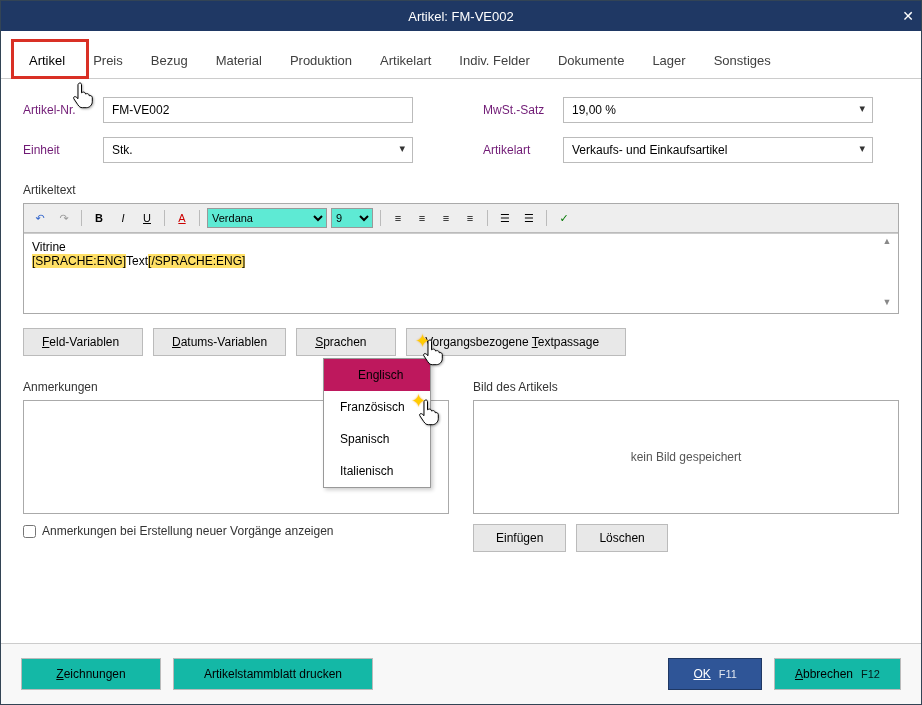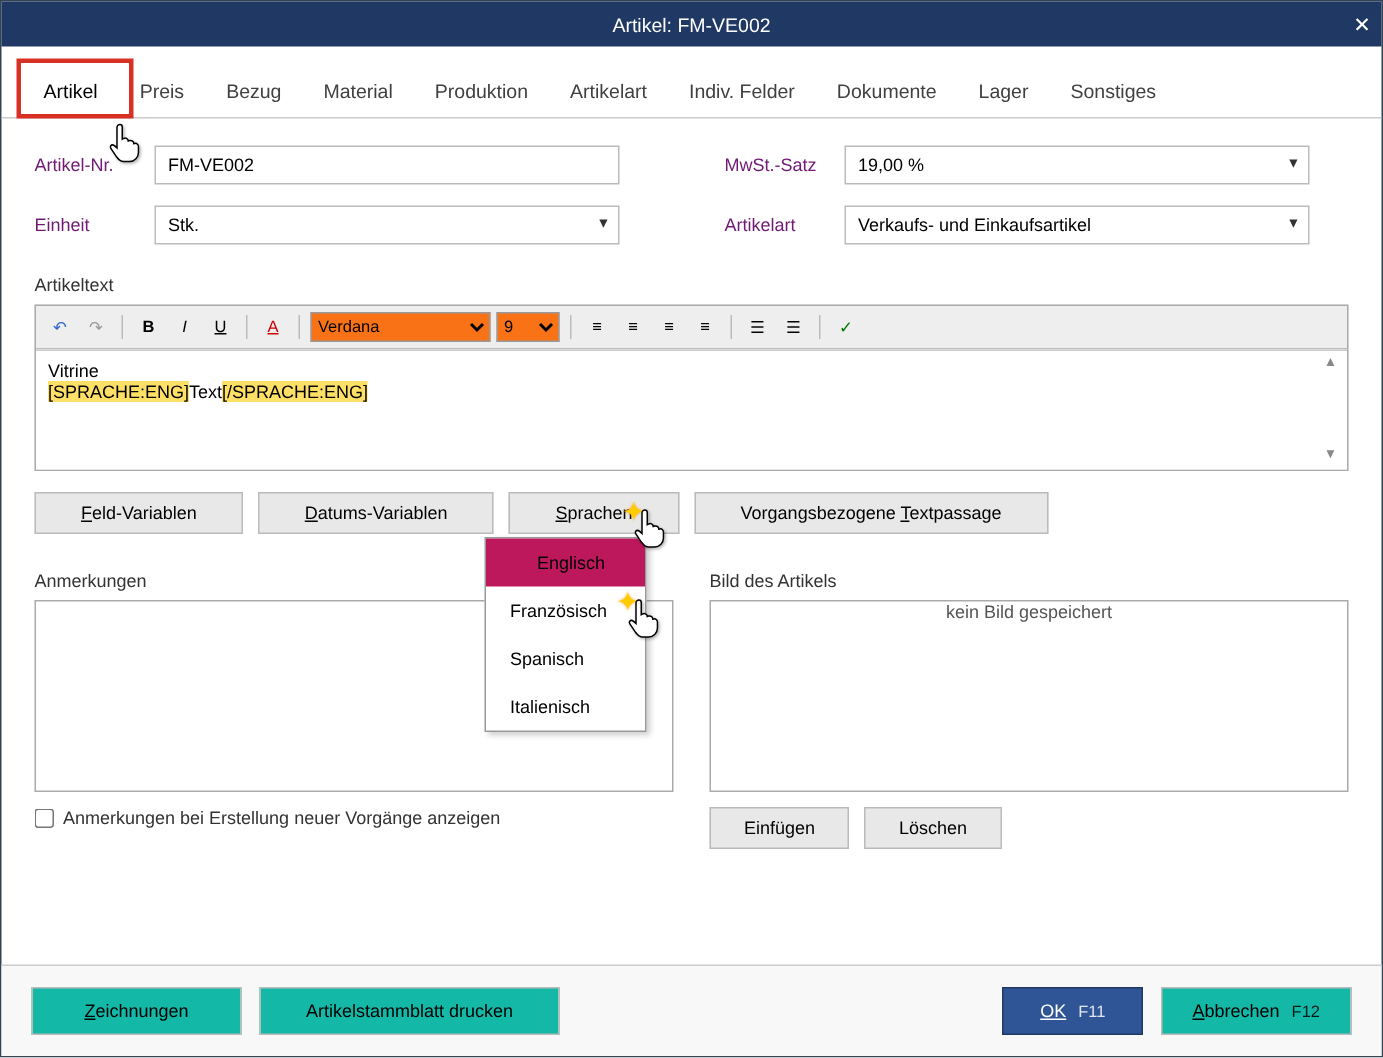--- a/index.html
+++ b/index.html
@@ -22,35 +22,35 @@
 .select { border: 1px solid #bbb; height: 26px; padding: 0 8px; font-size: 12px; background: #fff; appearance: none; position: relative; }
 .select-wrap { position: relative; display: inline-block; }
 .select-wrap::after { content: "▾"; position: absolute; right: 8px; top: 5px; pointer-events: none; color: #333; font-size: 11px; }
 
 .section-label { font-size: 12px; color: #333; margin-bottom: 6px; }
 
 .editor-box { border: 1px solid #aaa; background: #f0f0f0; }
 .toolbar { display: flex; align-items: center; gap: 4px; padding: 4px 6px; border-bottom: 1px solid #bbb; background: #eee; }
 .tb-btn { width: 20px; height: 18px; display: inline-flex; align-items: center; justify-content: center; border: 1px solid transparent; font-size: 11px; cursor: pointer; }
 .tb-sep { width: 1px; height: 16px; background: #bbb; margin: 0 3px; }
-.tb-select { height: 20px; font-size: 11px; border: 1px solid #999; background: #f97316; }
+.tb-select { height: 20px; font-size: 11px; border: 1px solid #999; background: #5eead4; }
 .editor-content { background: #fff; min-height: 80px; padding: 6px 8px; font-family: Verdana, sans-serif; font-size: 12px; position: relative; border-top: 1px solid #ccc; }
 .lang-tag { background: #ffe066; }
 .scroll-arrow { position: absolute; right: 4px; width: 14px; height: 14px; font-size: 9px; text-align: center; color: #888; }
 
 .btn-row { display: flex; gap: 10px; margin-top: 14px; }
-.btn { background: #e8e8e8; border: 1px solid #bbb; padding: 6px 30px; font-size: 12px; cursor: pointer; min-width: 120px; text-align: left; }
+.btn { background: #e8e8e8; border: 1px solid #bbb; padding: 6px 18px; font-size: 12px; cursor: pointer; min-width: 120px; text-align: left; }
 
 .dropdown-menu { position: absolute; background: #fff; border: 1px solid #999; box-shadow: 2px 2px 4px rgba(0,0,0,.2); width: 108px; z-index: 10; }
 .menu-item { padding: 9px 16px; font-size: 12px; cursor: pointer; }
 .menu-item:hover, .menu-item.highlighted { background: #be185d; padding-left: 34px; }
 
 .lower-row { display: flex; gap: 24px; margin-top: 24px; }
 .panel { flex: 1; }
-.box { border: 1px solid #aaa; height: 128px; display: flex; justify-content: center; color: #555; font-size: 12px; background: #fff; }
+.box { border: 1px solid #aaa; height: 114px; display: flex; align-items: center; justify-content: center; color: #555; font-size: 12px; background: #fff; }
 .checkbox-row { display: flex; align-items: center; gap: 6px; margin-top: 10px; font-size: 12px; color: #333; }
 .btn-small { background: #e8e8e8; border: 1px solid #bbb; padding: 6px 22px; font-size: 12px; cursor: pointer; }
 .img-btns { display: flex; gap: 10px; margin-top: 10px; }
 
 .footer { position: absolute; bottom: 0; left: 0; right: 0; padding: 14px 20px; border-top: 1px solid #ccc; display: flex; gap: 12px; align-items: center; background: #f8f8f8; }
 .footer-spacer { flex: 1; }
 .btn-primary { background: #2f5597; color: #fff; border: 1px solid #1f3864; padding: 8px 24px; font-size: 12px; cursor: pointer; }
 .btn-secondary { background: #14b8a6; border: 1px solid #bbb; padding: 8px 20px; font-size: 12px; cursor: pointer; }
 .key-hint { font-size: 11px; margin-left: 8px; opacity: .85; }
 

